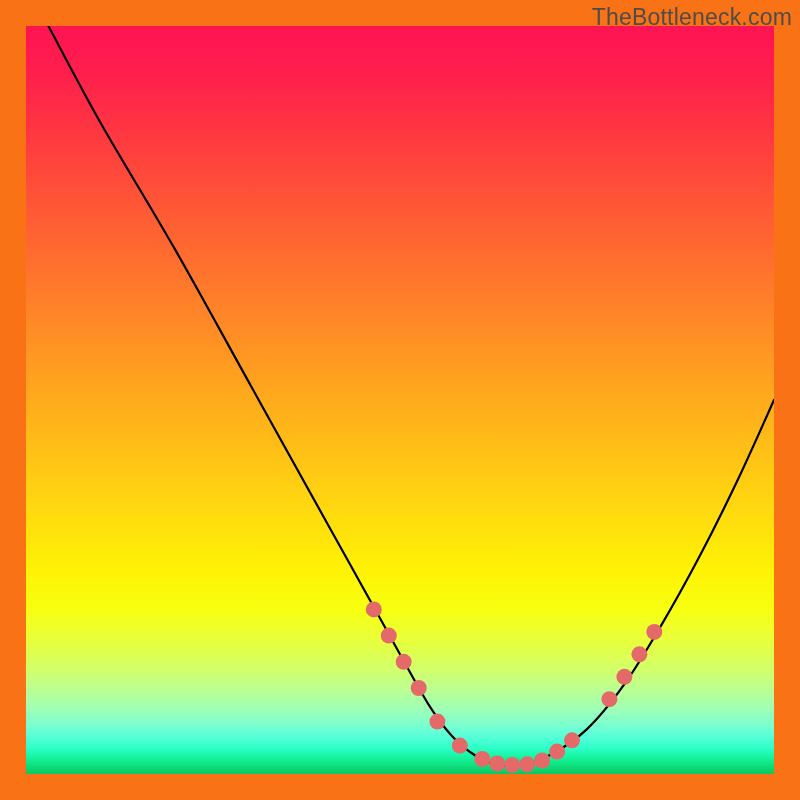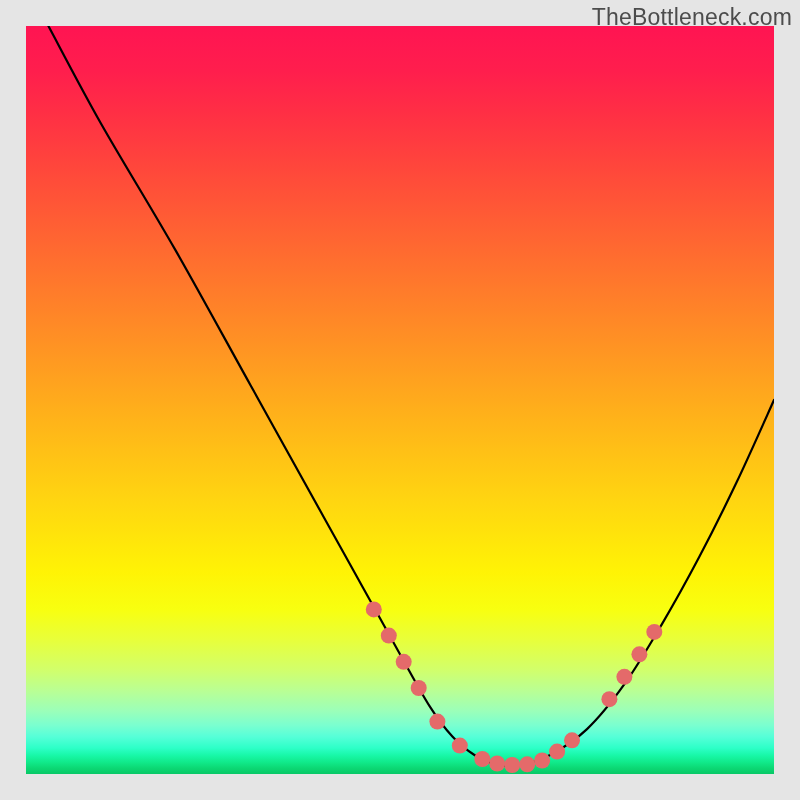--- a/index.html
+++ b/index.html
@@ -10,21 +10,21 @@
     background: #000;
     overflow: hidden;
     font-family: Arial, Helvetica, sans-serif;
   }
   .frame {
     position: absolute;
     left: 0;
     top: 0;
     width: 800px;
     height: 800px;
-    background: #e5e5e5;
+    background: #f97316;
   }
   .plot {
     position: absolute;
     left: 26px;
     top: 26px;
     width: 748px;
     height: 748px;
     overflow: hidden;
   }
   .gradient {

